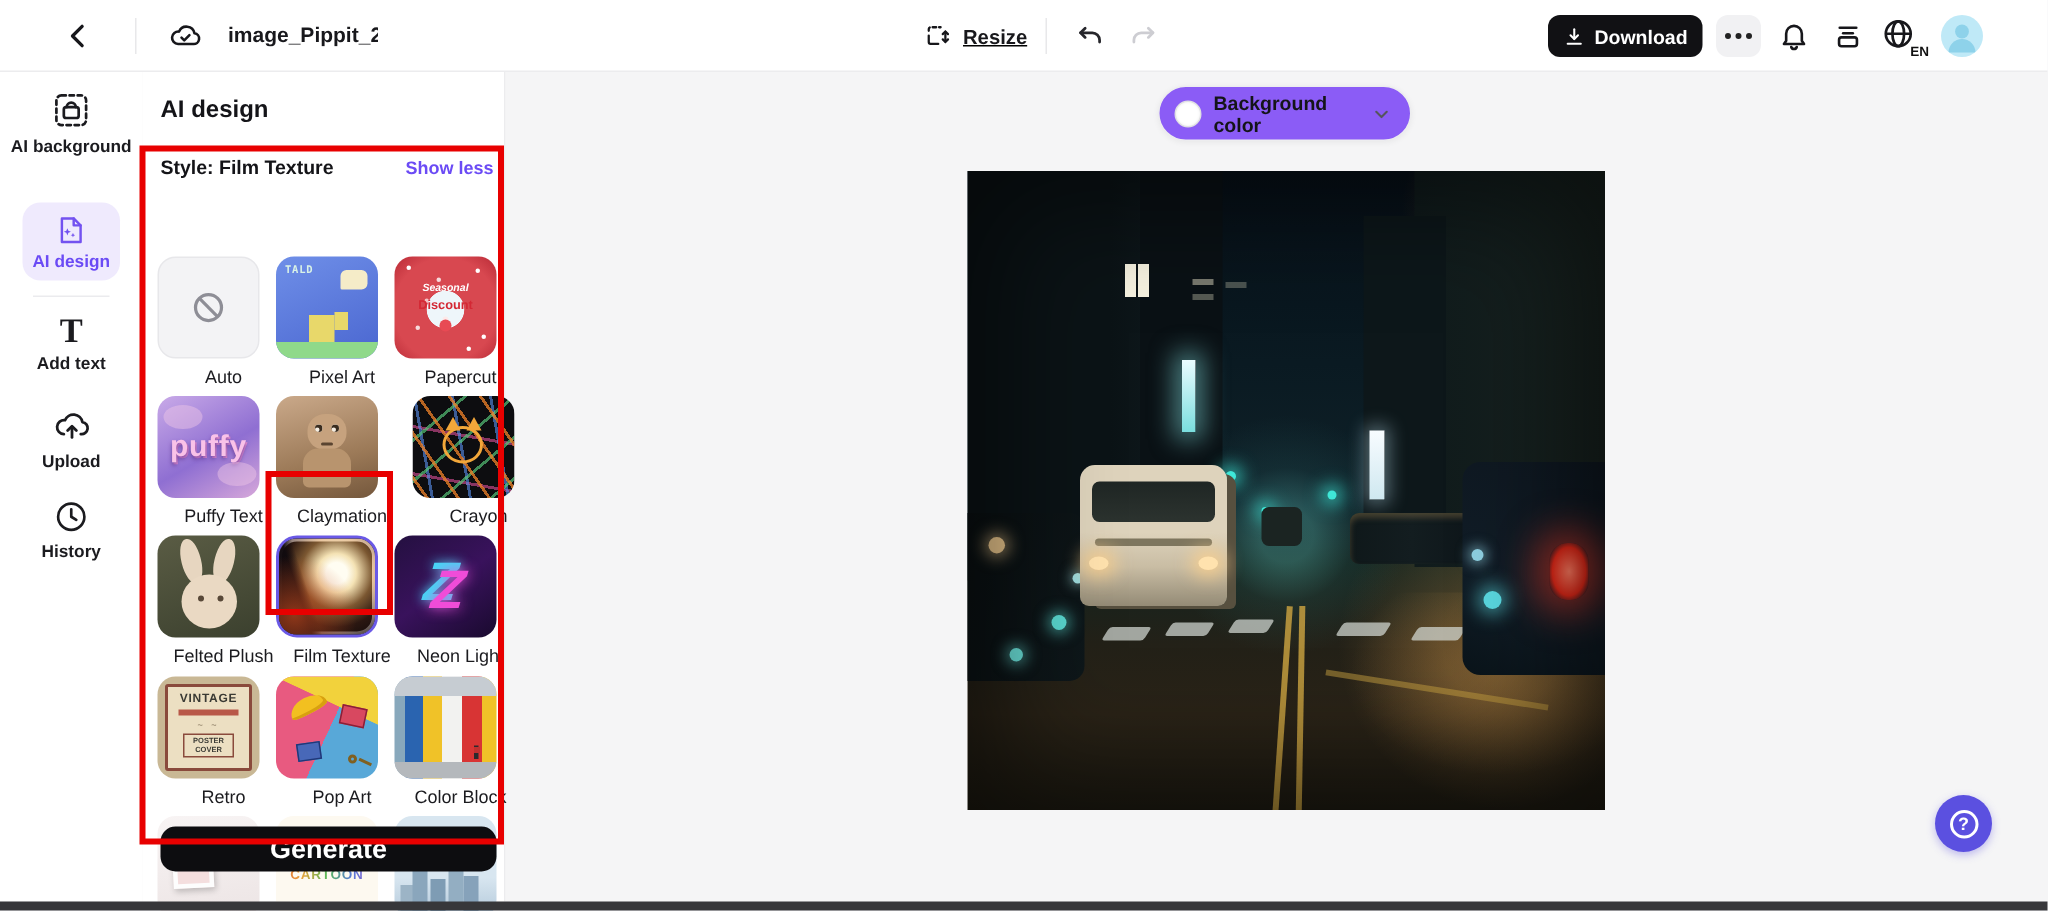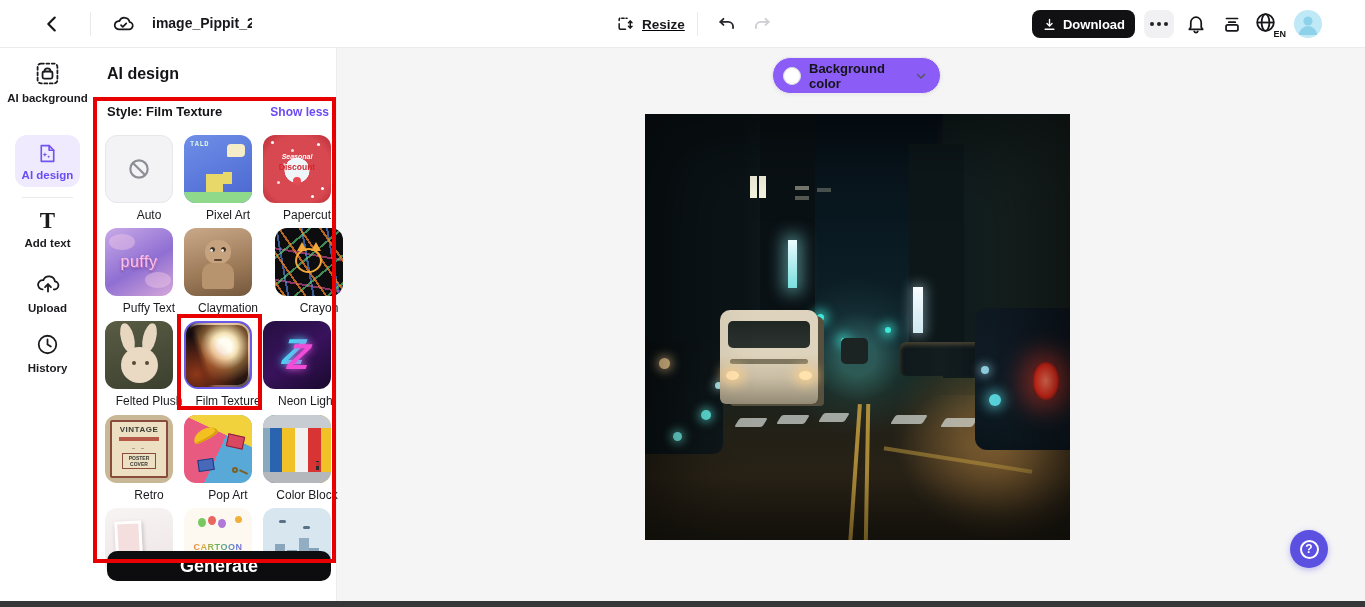--- a/index.html
+++ b/index.html
@@ -28,40 +28,40 @@
   .side-active { position:absolute; left:15px; top:87px; width:65px; height:52px; background:#efeafd; border-radius:12px; display:flex; flex-direction:column; align-items:center; justify-content:center; gap:4px; cursor:pointer; }
   .side-active .lbl { font-size:11.5px; font-weight:700; color:#6b4bf5; }
   .side-divider { position:absolute; left:22px; top:149px; width:51px; height:1px; background:#ebebee; }
   .t-glyph { font-family:"Liberation Serif",serif; font-size:23px; font-weight:600; color:#1b1b1f; line-height:22px; }
 
   
   .panel { position:absolute; left:95px; top:48px; width:242px; height:553px; background:#fff; border-right:1px solid #ececee; z-index:10; }
   .panel-title { position:absolute; left:12px; top:17px; font-size:16px; font-weight:800; color:#141418; }
   .style-heading { position:absolute; left:12px; top:56px; font-size:13px; font-weight:800; color:#141418; }
   .show-less { position:absolute; right:7px; top:57px; font-size:12px; font-weight:700; color:#6b4bf5; cursor:pointer; }
-  .cell { position:absolute; width:88px; cursor:pointer; }
+  .cell { position:absolute; width:88px; cursor:pointer;margin-top:36px; }
   .tile { width:68px; height:68px; border-radius:12px; position:relative; overflow:hidden; }
   .tlabel { margin-top:5px; display:flex; justify-content:center; font-size:12px; color:#1b1b1f; white-space:nowrap; }
   .cell.sel .tile { border:2px solid #6a59e6; box-shadow:inset 0 0 0 2px #fff; border-radius:14px; }
 
   
   .t0 { background:#f3f3f5; border:1px solid #e7e7ea; display:flex; align-items:center; justify-content:center; }
   .t1 { background:linear-gradient(155deg,#6f8fe8 0%,#4a66d0 100%); }
   .t1 .px-text { position:absolute; top:5px; left:6px; font-family:"DejaVu Sans Mono",monospace; font-size:7px; font-weight:700; color:#d9f2e6; letter-spacing:.5px; }
   .t1 .px-bubble { position:absolute; top:9px; right:7px; width:18px; height:13px; background:#f5ecc8; border-radius:4px 4px 4px 1px; }
   .t1 .px-ground { position:absolute; bottom:0; width:100%; height:11px; background:#8fd98a; }
   .t1 .px-dino { position:absolute; bottom:9px; left:22px; width:17px; height:20px; background:#e8d86a; box-shadow:13px -6px 0 -4px #e8d86a, -8px 12px 0 -6px #e8a83a; }
   .t2 { background:radial-gradient(circle at 50% 52%, #eef6fa 0 25%, #d84850 26% 70%, #b82a36 100%); }
   .t2 .snow { position:absolute; top:6px; left:8px; width:3px; height:3px; border-radius:50%; background:#fff;
        box-shadow:46px 2px 0 #fff, 20px 8px 0 #ffffffcc, 50px 46px 0 #fff, 6px 40px 0 #ffffffcc, 40px 54px 0 #fff, 12px 22px 0 #ffffffaa; }
   .t2 .l1 { position:absolute; top:18px; width:100%; text-align:center; font-size:7px; font-style:italic; font-weight:700; color:#fff; }
   .t2 .l2 { position:absolute; top:27px; width:100%; text-align:center; font-size:8.5px; font-weight:900; color:#d42834; }
   .t2 .skier { position:absolute; top:42px; left:30px; width:8px; height:8px; border-radius:50%; background:#e84a54; box-shadow:0 -4px 0 -2px #fceaea; }
   .t3 { background:linear-gradient(150deg,#c9aae8 0%,#8f6fd2 55%,#d7a8da 100%); display:flex; align-items:center; justify-content:center; }
-  .t3 .puffy { font-size:16px; font-weight:400; color:#f9c2e8; text-shadow:0 2px 3px #6a3f9a, 1px 1px 0 #e890d0; letter-spacing:.5px; }
+  .t3 .puffy { font-size:20px; font-weight:700; color:#f9c2e8; text-shadow:0 2px 3px #6a3f9a, 1px 1px 0 #e890d0; letter-spacing:.5px; }
   .t3 .cloud { position:absolute; width:26px; height:16px; border-radius:50%; background:rgba(240,200,230,.45); }
   .t4 { background:linear-gradient(165deg,#caa98a 0%,#9c7a58 60%,#74573c 100%); }
   .t4 .head { position:absolute; left:21px; top:12px; width:26px; height:24px; border-radius:46%; background:#c6a27e; }
   .t4 .eye { position:absolute; top:19px; width:5px; height:5px; border-radius:50%; background:#f4ede2; box-shadow:inset -1px 1px 0 1px #3a2d20; }
   .t4 .mouth { position:absolute; left:30px; top:31px; width:8px; height:2px; background:#5a4430; border-radius:2px; }
   .t4 .body { position:absolute; left:18px; top:35px; width:32px; height:26px; border-radius:10px 10px 4px 4px; background:#b8946e; }
   .t5 { background:#0d0d10;
         background-image:repeating-linear-gradient(55deg, transparent 0 7px, rgba(240,130,40,.75) 7px 9px, transparent 9px 17px),
                          repeating-linear-gradient(-40deg, transparent 0 9px, rgba(90,205,125,.65) 9px 11px, transparent 11px 21px),
                          repeating-linear-gradient(80deg, transparent 0 12px, rgba(90,145,240,.6) 12px 14px, transparent 14px 25px),

